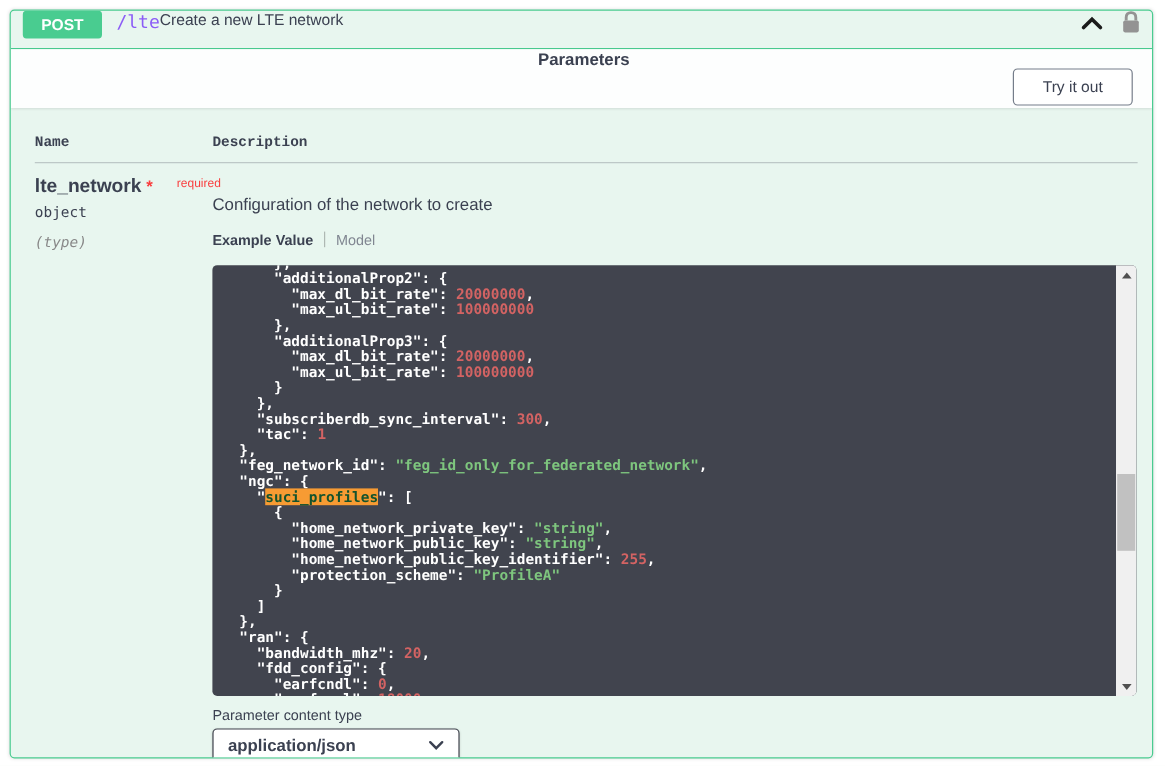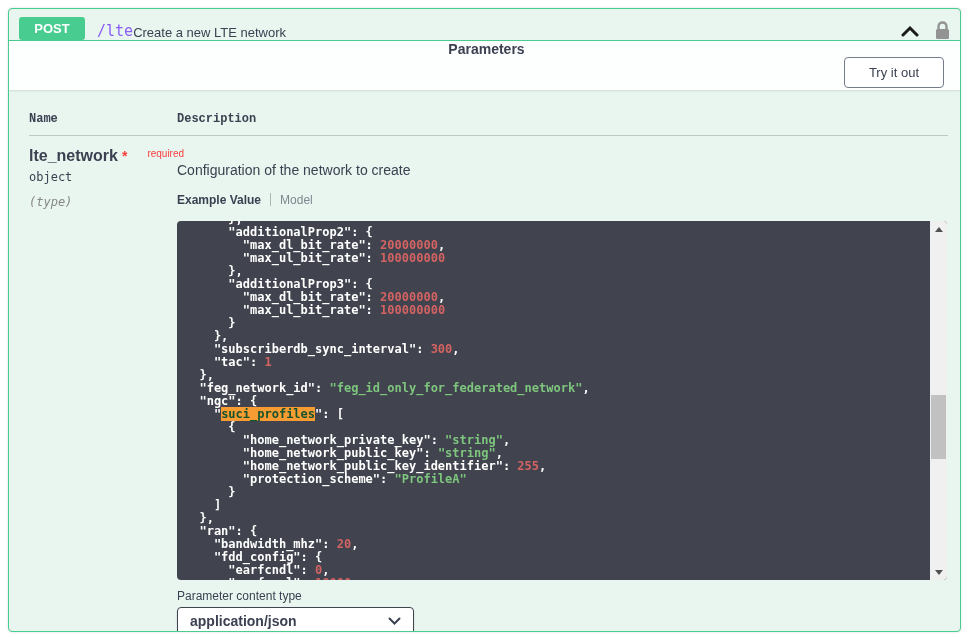--- a/index.html
+++ b/index.html
@@ -7,21 +7,21 @@
   .page { position:relative; width:971px; height:638px; background:#fff; }
 
   .opblock {
     position:absolute; left:8px; top:8px; width:953px; height:624px;
     background:#e8f6ef; border:1px solid #49cc90; border-radius:4px;
     box-shadow:0 0 3px rgba(0,0,0,.12); overflow:hidden;
   }
 
   
   .opblock-summary {
-    height:32px; display:flex; align-items:flex-end; padding:0 10px;
+    height:32px; display:flex; align-items:flex-start; padding:0 10px;
     border-bottom:1px solid #49cc90; cursor:pointer;
   }
   .method-badge {
     background:#49cc90; color:#fff; font-weight:bold; font-size:13px;
     padding:4px 0; width:66px; text-align:center; border-radius:3px; margin-right:12px;
   }
   .endpoint-path { font-family:"DejaVu Sans Mono", monospace; font-size:15px; font-weight:normal; color:#8b5cf6; }
   .endpoint-summary { font-size:13px; color:#3b4151; }
   .summary-right { margin-left:auto; display:flex; align-items:center; gap:16px; }
   .icon-btn { display:flex; align-items:center; cursor:pointer; background:none; border:none; }
@@ -74,21 +74,21 @@
   .sb-arrow { position:absolute; left:0; width:17px; height:16px; display:flex; align-items:center; justify-content:center; cursor:pointer; }
   .sb-up { top:0; }
   .sb-down { bottom:0; }
   .tri-up { width:0; height:0; border-left:4px solid transparent; border-right:4px solid transparent; border-bottom:5px solid #505050; }
   .tri-down { width:0; height:0; border-left:4px solid transparent; border-right:4px solid transparent; border-top:5px solid #505050; }
   .sb-thumb { position:absolute; left:1px; top:174px; width:15px; height:64px; background:#c1c1c1; cursor:grab; }
 
   
   .ct-label { margin-top:9px; font-size:12px; color:#3b4151; }
   .ct-select {
-    margin-top:4px; width:237px; height:28px; background:#fff;
+    margin-top:4px; width:206px; height:28px; background:#fff;
     border:1px solid #41444e; border-radius:4px; display:flex; align-items:center;
     padding:0 12px; font-size:14px; font-weight:bold; color:#3b4151; cursor:pointer;
     box-shadow:0 1px 2px rgba(0,0,0,.15);
   }
   .ct-chevron { margin-left:auto; display:flex; align-items:center; }
 </style>
 </head>
 <body>
 
 <div class="page">

